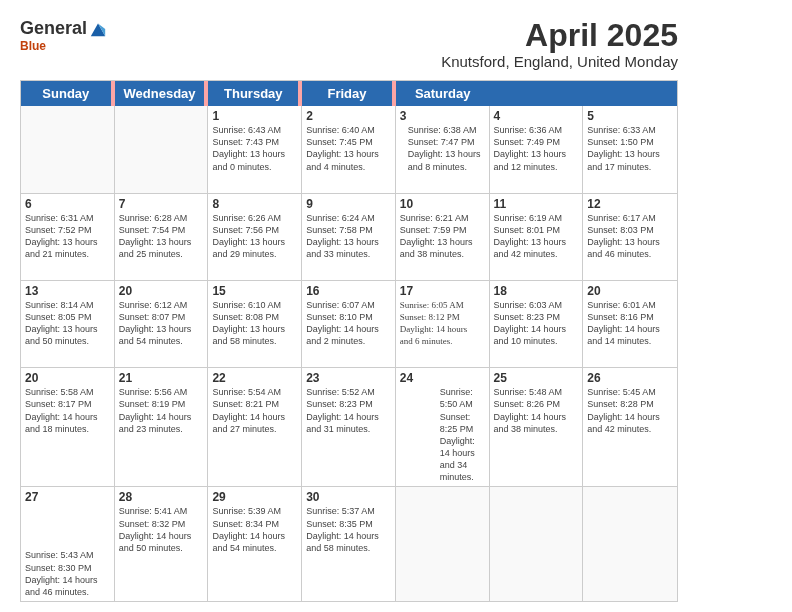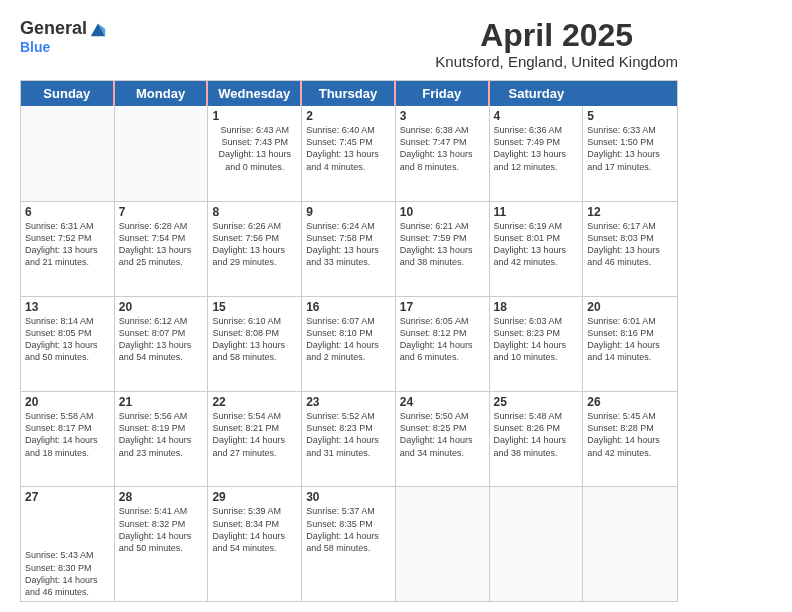--- a/index.html
+++ b/index.html
@@ -31,31 +31,31 @@
     .logo-text {
       display: flex;
       align-items: center;
     }
     .logo-general {
       font-size: 18px;
       font-weight: bold;
       color: #333;
     }
     .logo-blue {
-      font-size: 14px;
-      font-weight: bold;
-      color: #3b82f6;
+      font-size: 12px;
+      font-weight: bold;
+      color: #c2410c;
     }
     .logo-icon {
       width: 18px;
       height: 18px;
       margin-left: 2px;
     }
     .title-block {
-      text-align: center;
+      text-align: right;
     }
     .month-title {
       font-size: 32px;
       font-weight: bold;
       color: #333;
       line-height: 1.1;
     }
     .location-title {
       font-size: 15px;
       color: #333;
@@ -70,21 +70,21 @@
       display: grid;
       grid-template-columns: repeat(7, 1fr);
       background: #2a6ab0;
     }
     .cal-header-cell {
       color: #fff;
       font-weight: bold;
       font-size: 13px;
       text-align: center;
       padding: 5px 2px;
-      border-right: 2px solid #fca5a5;
+      border-right: 4px solid #fca5a5;
     }
     .cal-header-cell:last-child {
       border-right: none;
     }
     .cal-body {
       flex: 1;
       display: flex;
       flex-direction: column;
     }
     .cal-row {
@@ -135,54 +135,53 @@
 
         <svg class="logo-icon" viewBox="0 0 20 20">
           <polygon points="2,18 10,4 18,18" fill="#1a5fa8"></polygon>
           <polygon points="10,4 18,18 18,10" fill="#4a9ed6"></polygon>
         </svg>
       </div>
       <span class="logo-blue">Blue</span>
     </div>
     <div class="title-block">
       <div class="month-title">April 2025</div>
-      <div class="location-title">Knutsford, England, United Kingdom</div>
+      <div class="location-title">Knutsford, England, United Monday</div>
     </div>
   </div>
 
   <div class="calendar">
     <div class="cal-header">
     <div class="cal-header-cell">Sunday</div>
-        <div class="cal-header-cell">Monday</div>
         <div class="cal-header-cell">Wednesday</div>
         <div class="cal-header-cell">Thursday</div>
         <div class="cal-header-cell">Friday</div>
         <div class="cal-header-cell">Saturday</div>
       </div>
     <div class="cal-body">
     <div class="cal-row">
           <div class="cal-cell empty"></div>
           <div class="cal-cell empty"></div>
           <div class="cal-cell">
             <span class="day-num">1</span>
-            <div class="cell-info" style="white-space: pre-line; text-align: center;">Sunrise: 6:43 AM
+            <div class="cell-info" style="white-space: pre-line;">Sunrise: 6:43 AM
 Sunset: 7:43 PM
 Daylight: 13 hours
 and 0 minutes.</div>
           </div>
           <div class="cal-cell">
             <span class="day-num">2</span>
             <div class="cell-info" style="white-space: pre-line;">Sunrise: 6:40 AM
 Sunset: 7:45 PM
 Daylight: 13 hours
 and 4 minutes.</div>
           </div>
           <div class="cal-cell">
             <span class="day-num">3</span>
-            <div class="cell-info" style="white-space: pre-line;">Sunrise: 6:38 AM
+            <div class="cell-info" style="white-space: pre-line; margin-left: 8px;">Sunrise: 6:38 AM
 Sunset: 7:47 PM
 Daylight: 13 hours
 and 8 minutes.</div>
           </div>
           <div class="cal-cell">
             <span class="day-num">4</span>
             <div class="cell-info" style="white-space: pre-line;">Sunrise: 6:36 AM
 Sunset: 7:49 PM
 Daylight: 13 hours
 and 12 minutes.</div>
@@ -270,21 +269,21 @@
           </div>
           <div class="cal-cell">
             <span class="day-num">16</span>
             <div class="cell-info" style="white-space: pre-line;">Sunrise: 6:07 AM
 Sunset: 8:10 PM
 Daylight: 14 hours
 and 2 minutes.</div>
           </div>
           <div class="cal-cell">
             <span class="day-num">17</span>
-            <div class="cell-info" style="white-space: pre-line;">Sunrise: 6:05 AM
+            <div class="cell-info" style="white-space: pre-line; font-family: Liberation Serif, serif;">Sunrise: 6:05 AM
 Sunset: 8:12 PM
 Daylight: 14 hours
 and 6 minutes.</div>
           </div>
           <div class="cal-cell">
             <span class="day-num">18</span>
             <div class="cell-info" style="white-space: pre-line;">Sunrise: 6:03 AM
 Sunset: 8:23 PM
 Daylight: 14 hours
 and 10 minutes.</div>
@@ -321,21 +320,21 @@
           </div>
           <div class="cal-cell">
             <span class="day-num">23</span>
             <div class="cell-info" style="white-space: pre-line;">Sunrise: 5:52 AM
 Sunset: 8:23 PM
 Daylight: 14 hours
 and 31 minutes.</div>
           </div>
           <div class="cal-cell">
             <span class="day-num">24</span>
-            <div class="cell-info" style="white-space: pre-line;">Sunrise: 5:50 AM
+            <div class="cell-info" style="white-space: pre-line; margin-left: 40px;">Sunrise: 5:50 AM
 Sunset: 8:25 PM
 Daylight: 14 hours
 and 34 minutes.</div>
           </div>
           <div class="cal-cell">
             <span class="day-num">25</span>
             <div class="cell-info" style="white-space: pre-line;">Sunrise: 5:48 AM
 Sunset: 8:26 PM
 Daylight: 14 hours
 and 38 minutes.</div>

